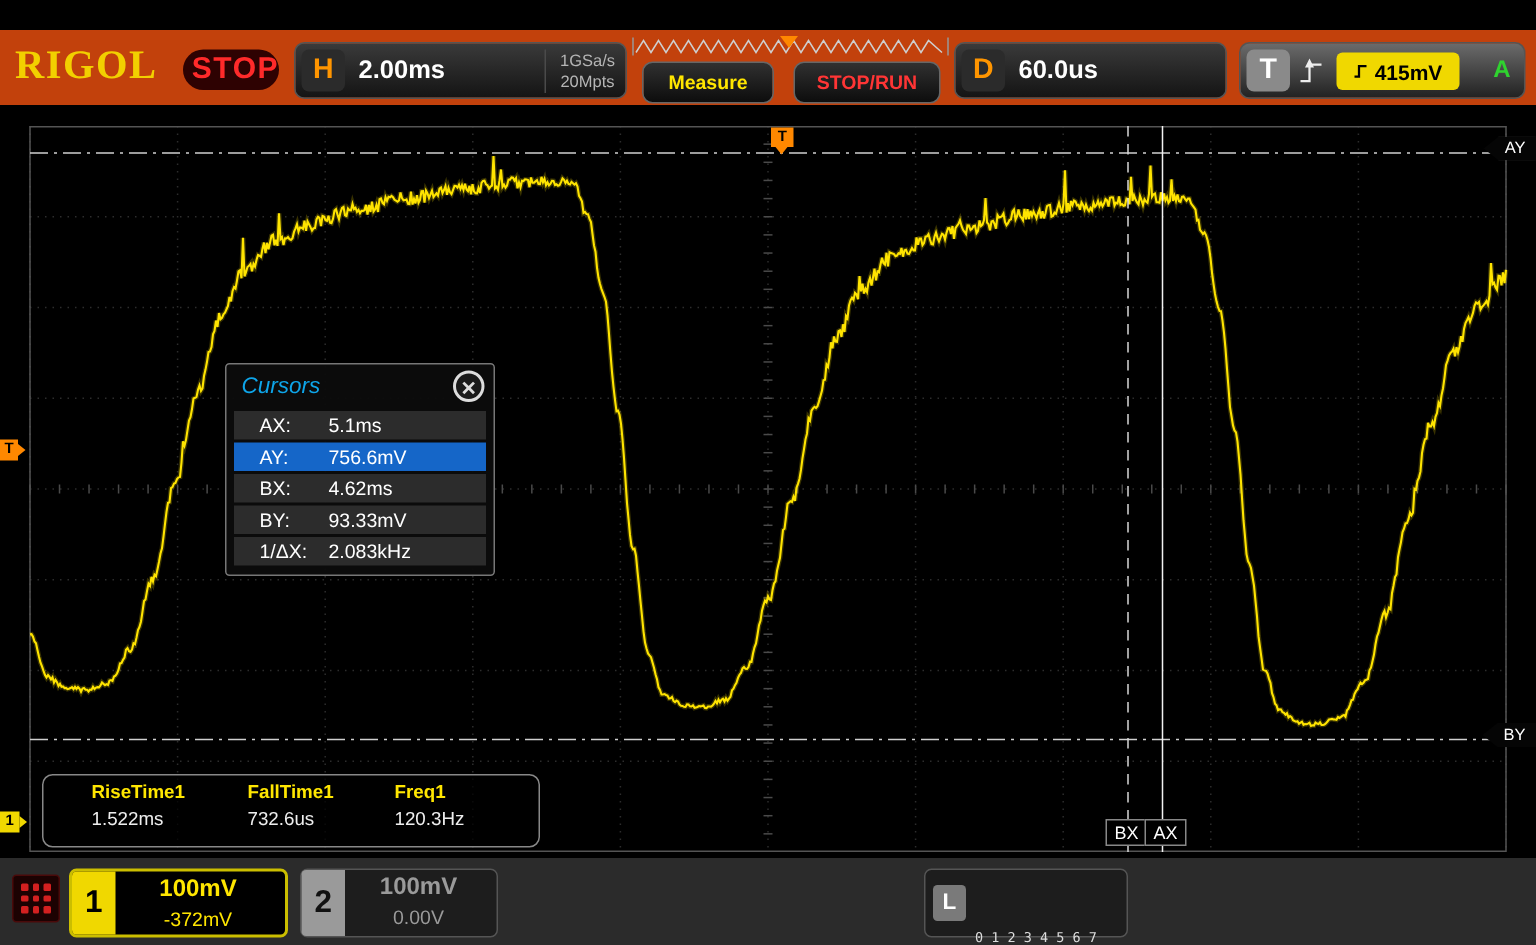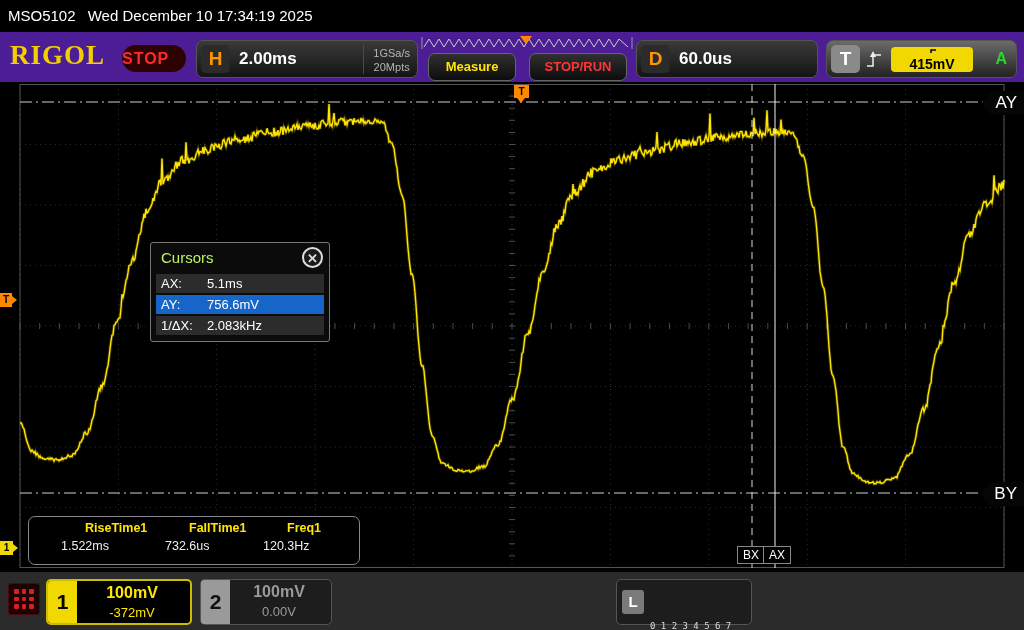--- a/index.html
+++ b/index.html
@@ -4,87 +4,87 @@
 <style>
   html,body{margin:0;padding:0;background:#000;}
   #screen{position:relative;width:1024px;height:630px;background:#000;overflow:hidden;
           font-family:"Liberation Sans",sans-serif;-webkit-font-smoothing:antialiased;}
 
   
   .titlebar{position:absolute;left:0;top:0;width:100%;height:32px;color:#fff;font-size:15px;line-height:32px;}
   .titlebar span{margin-left:8px;}
 
   
-  .header{position:absolute;left:0;top:32px;width:100%;height:50px;background:#4c1d95;z-index:4;}
+  .header{position:absolute;left:0;top:20px;width:100%;height:50px;background:#c2410c;z-index:4;}
   .logo{position:absolute;left:10px;top:8px;font-family:"Liberation Serif",serif;font-weight:bold;
         font-size:27px;color:#f2d000;letter-spacing:1px;}
   .stop-pill{position:absolute;left:122px;top:13px;width:64px;height:27px;border-radius:14px;background:#2e0202;
-        color:#ff2a2a;font-weight:bold;font-size:16px;text-align:left;line-height:27px;letter-spacing:1px;}
+        color:#ff2a2a;font-weight:bold;font-size:20px;text-align:right;line-height:27px;letter-spacing:1px;}
   .panel{position:absolute;top:8px;height:38px;background:linear-gradient(#3a3a3a,#141414);
         border:1px solid #555;border-radius:7px;box-sizing:border-box;}
   .h-panel{left:196px;width:222px;}
   .d-panel{left:636px;width:182px;}
   .t-panel{left:826px;width:191px;background:linear-gradient(#6b6b6b,#222);}
   .key-box{position:absolute;left:4px;top:4px;width:29px;height:28px;background:#2b2b2b;border-radius:5px;
         color:#ff9500;font-size:19px;font-weight:bold;text-align:center;line-height:28px;}
   .t-panel .key-box{background:#8a8a8a;color:#fff;}
   .panel-value{position:absolute;left:42px;top:0;height:36px;line-height:36px;color:#fff;font-size:17px;font-weight:bold;}
   .h-right{position:absolute;right:7px;top:4px;text-align:center;color:#b5b5b5;font-size:11px;line-height:14px;
         border-left:1px solid #4a4a4a;padding-left:9px;height:28px;padding-top:1px;}
   .mem-strip{position:absolute;left:420px;top:4px;width:214px;height:14px;}
   .btn{position:absolute;top:21px;height:26px;border:1px solid #666;border-radius:7px;
         background:linear-gradient(#303030,#0d0d0d);font-size:13px;font-weight:bold;text-align:center;line-height:26px;}
   .measure-btn{left:428px;width:86px;color:#ffe600;}
   .stoprun-btn{left:529px;width:96px;color:#ff3535;}
   .trig-slope-icon{position:absolute;left:38px;top:7px;}
   .t-level{position:absolute;left:64px;top:6px;width:82px;height:25px;background:#f0d800;border-radius:4px;
-        color:#000;font-weight:bold;font-size:14px;display:flex;align-items:center;justify-content:center;gap:3px;flex-direction:column;}
+        color:#000;font-weight:bold;font-size:14px;display:flex;align-items:center;justify-content:center;gap:3px;}
   .t-mode{position:absolute;right:9px;top:0;height:36px;line-height:36px;color:#2fd32f;font-weight:bold;font-size:16px;}
 
   
   #plot{position:absolute;left:0;top:84px;z-index:1;}
 
   
   .trig-top{position:absolute;left:514px;top:85px;width:15px;height:13px;background:#ff8800;color:#000;
         font-size:10px;font-weight:bold;text-align:center;line-height:13px;z-index:3;}
   .trig-top::after{content:"";position:absolute;left:3px;top:13px;border-left:4px solid transparent;
         border-right:4px solid transparent;border-top:5px solid #ff8800;}
   .trig-left{position:absolute;left:0;top:293px;width:12px;height:14px;background:#ff8800;color:#000;
         font-size:10px;font-weight:bold;text-align:center;line-height:14px;z-index:3;}
   .trig-left::after{content:"";position:absolute;left:12px;top:3px;border-top:4px solid transparent;
         border-bottom:4px solid transparent;border-left:5px solid #ff8800;}
   .ch1-badge{position:absolute;left:0;top:541px;width:13px;height:14px;background:#f0d800;color:#000;
         font-size:10px;font-weight:bold;text-align:center;line-height:14px;z-index:3;}
   .ch1-badge::after{content:"";position:absolute;left:13px;top:3px;border-top:4px solid transparent;
         border-bottom:4px solid transparent;border-left:5px solid #f0d800;}
-  .edge-tag{position:absolute;right:0;background:#050505;color:#fff;font-size:17px;padding:2px 7px 2px 14px;
+  .edge-tag{position:absolute;right:0;background:#050505;color:#fff;font-size:11px;padding:2px 7px 2px 14px;
         clip-path:polygon(0 50%,10px 0,100% 0,100% 100%,10px 100%);filter:drop-shadow(0 0 1px #999);z-index:3;}
   .ay-tag{top:91px;}
   .by-tag{top:482px;}
   .vcur-label{position:absolute;top:546px;background:#000;border:1px solid #888;color:#fff;font-size:12px;
         padding:1px 5px;z-index:3;}
   .bx-label{left:737px;}
   .ax-label{left:763px;}
 
   
   .cursors-dialog{position:absolute;left:150px;top:242px;width:178px;background:rgba(12,12,12,0.95);
         border:1px solid #777;border-radius:3px;z-index:6;padding-bottom:6px;}
-  .dialog-title{height:29px;color:#bef264;font-size:15px;line-height:29px;padding-left:10px;}
+  .dialog-title{height:29px;color:#0ea5e9;font-size:15px;line-height:29px;padding-left:10px;font-style:italic;}
   .close-btn{position:absolute;right:6px;top:4px;width:21px;height:21px;border:2px solid #ddd;border-radius:50%;
         color:#ddd;font-size:13px;font-weight:bold;text-align:center;line-height:20px;background:#1a1a1a;box-sizing:border-box;}
   .cursor-row{display:flex;height:19px;margin:2px 5px 0 5px;background:#2c2c2c;color:#fff;font-size:13px;
-        line-height:19px;padding-left:5px;}
+        line-height:19px;padding-left:17px;}
   .cursor-row.hl{background:#1566c8;}
   .cursor-row .lbl{width:46px;}
 
   
   .meas-panel{position:absolute;left:28px;top:516px;width:330px;height:47px;border:1px solid #888;border-radius:7px;
         background:rgba(0,0,0,0.75);z-index:4;}
   .meas-col{position:absolute;top:4px;}
-  .meas-col .m-name{color:#ffe600;font-size:12.5px;font-weight:bold;margin-left:24px;}
+  .meas-col .m-name{color:#ffe600;font-size:12.5px;font-weight:bold;}
   .meas-col .m-val{color:#eee;font-size:12.5px;margin-top:4px;}
   .mc1{left:32px;} .mc2{left:136px;} .mc3{left:234px;}
 
   
   .bottombar{position:absolute;left:0;top:570px;width:100%;height:60px;background:#2b2b2b;border-top:2px solid #000;
         box-sizing:border-box;z-index:5;}
   .menu-btn{position:absolute;left:8px;top:11px;width:32px;height:32px;background:#1c0202;border:1px solid #4a0a0a;
         border-radius:3px;display:grid;grid-template-columns:repeat(3,1fr);grid-template-rows:repeat(3,1fr);
         gap:3px;padding:5px;box-sizing:border-box;}
   .menu-btn span{background:#d42020;border-radius:1px;}
@@ -104,24 +104,20 @@
   .l-key{position:absolute;left:5px;top:10px;width:22px;height:24px;background:#7a7a7a;color:#fff;font-weight:bold;
         text-align:center;line-height:24px;font-size:15px;border-radius:3px;}
   .l-digits{position:absolute;left:33px;top:6px;color:#ddd;font-family:"DejaVu Sans Mono",monospace;
         font-size:9px;line-height:16px;white-space:pre;}
 </style>
 </head>
 <body>
 
 <div id="screen">
 
-  <div class="titlebar">
-    <span>MSO5102</span>
-    <span>Wed December 10 17:34:19 2025</span>
-  </div>
 
   <div class="header">
     <div class="logo">RIGOL</div>
     <div class="stop-pill">STOP</div>
 
     <div class="panel h-panel">
       <div class="key-box">H</div>
       <div class="panel-value">2.00ms</div>
       <div class="h-right">
         <div>1GSa/s</div>
@@ -299,20 +295,28 @@
     <div>
         <div class="cursor-row">
           <span class="lbl">AX:</span>
           <span class="val">5.1ms</span>
         </div>
         <div class="cursor-row hl">
           <span class="lbl">AY:</span>
           <span class="val">756.6mV</span>
         </div>
         <div class="cursor-row">
+          <span class="lbl">BX:</span>
+          <span class="val">4.62ms</span>
+        </div>
+        <div class="cursor-row">
+          <span class="lbl">BY:</span>
+          <span class="val">93.33mV</span>
+        </div>
+        <div class="cursor-row">
           <span class="lbl">1/ΔX:</span>
           <span class="val">2.083kHz</span>
         </div>
       </div>
   </div>
 
   <div class="meas-panel">
     <div class="meas-col mc1">
       <div class="m-name">RiseTime1</div>
       <div class="m-val">1.522ms</div>

